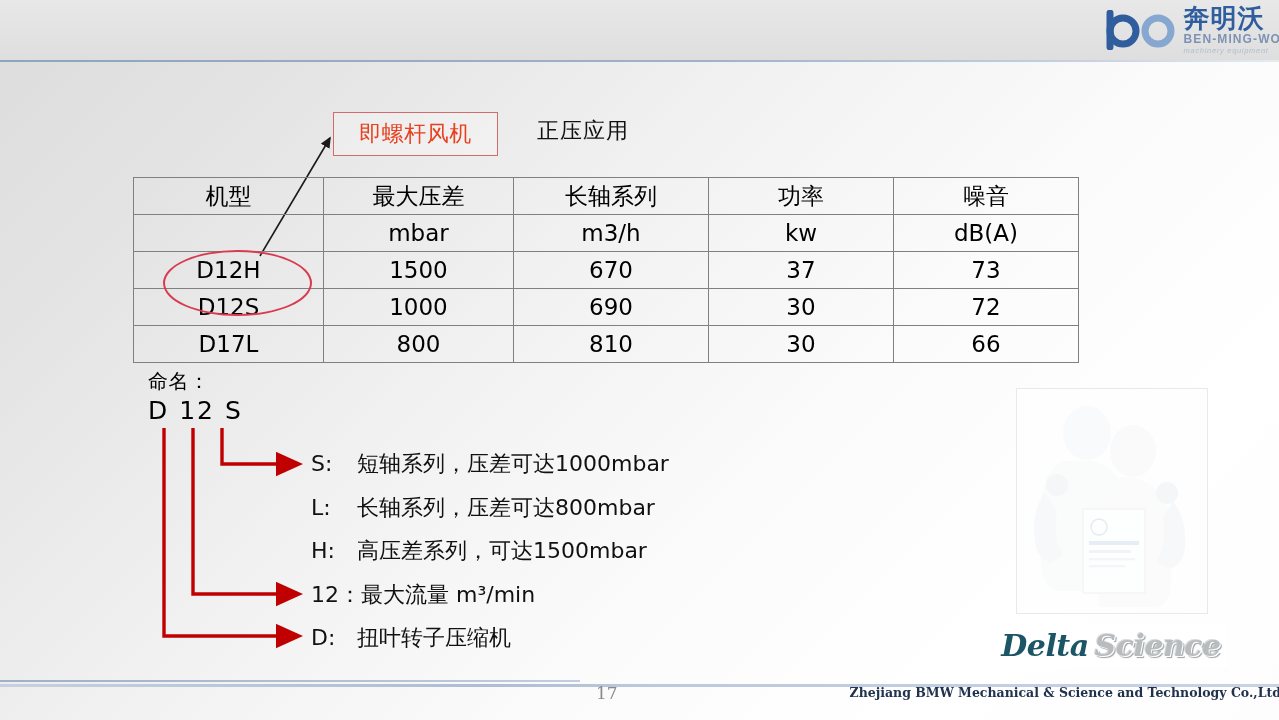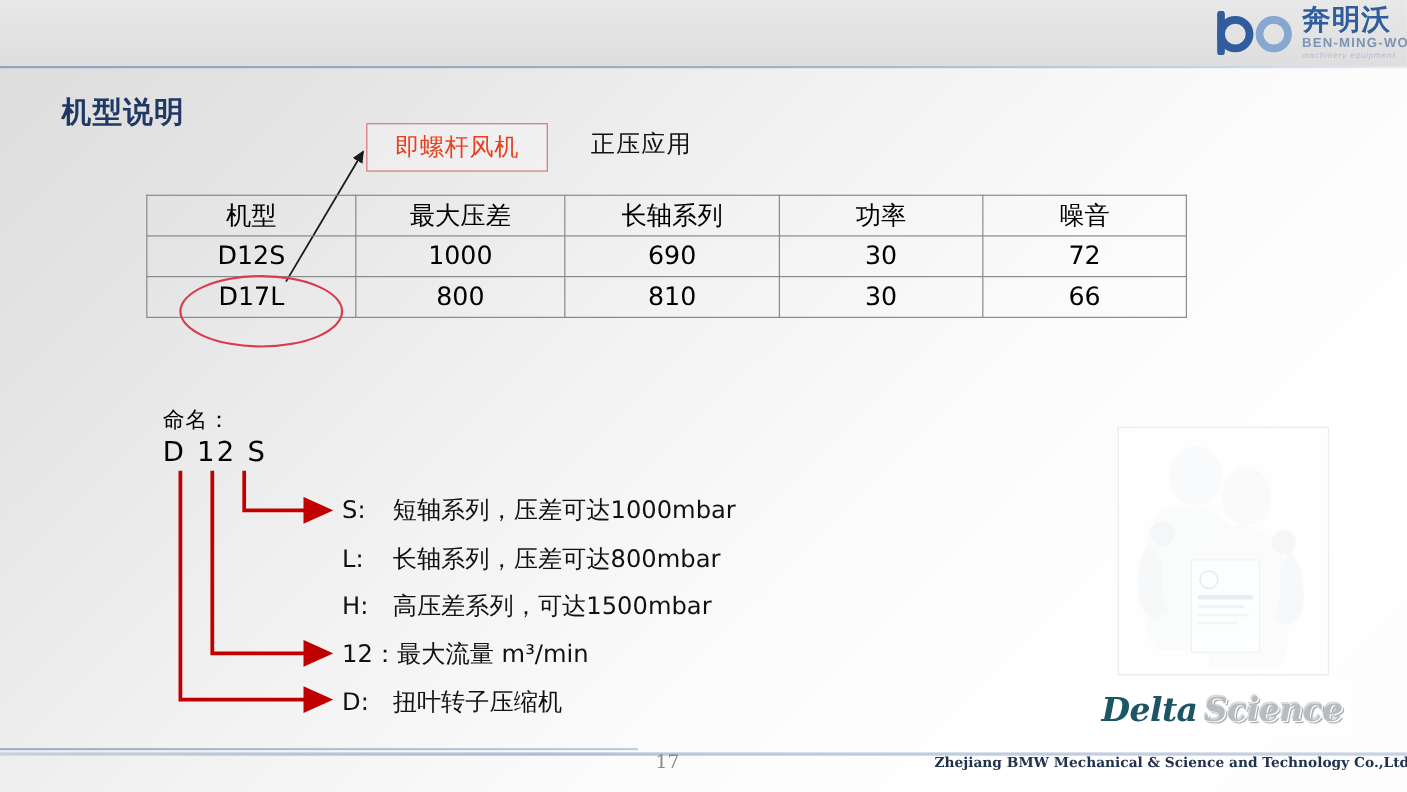--- a/index.html
+++ b/index.html
@@ -192,21 +192,20 @@
       <path d="M6 21 a13 13 0 1 0 26 0 a13 13 0 1 0 -26 0" stroke="#2f5d9e" stroke-width="7" fill="none"></path>
       <circle cx="54" cy="21" r="13" stroke="#86a7d0" stroke-width="7" fill="none"></circle>
     </svg>
     <div id="logo-text">
       <span id="logo-cn">奔明沃</span>
       <span id="logo-en">BEN-MING-WO</span>
       <span id="logo-sub">machinery equipment</span>
     </div>
   </div>
 
-  <div id="page-title">机型说明</div>
 
   <div id="callout-box">
     <span id="callout-text">即螺杆风机</span>
   </div>
   <div id="positive-pressure">正压应用</div>
 
   <svg id="callout-arrow" viewBox="0 0 100 135">
     <defs>
       <marker id="blk-head" markerWidth="7" markerHeight="7" refX="6" refY="3.2" orient="auto">
         <path d="M0,0 L7,3.2 L0,6.4 z" fill="#1a1a1a"></path>
@@ -224,20 +223,34 @@
         <col class="c4">
       </colgroup>
     <tbody>
       <tr class="r-head">
         <td class="first">机型</td>
         <td>最大压差</td>
         <td>长轴系列</td>
         <td>功率</td>
         <td class="last">噪音</td>
       </tr>
+      <tr class="r-unit">
+        <td class="first blank"></td>
+        <td>mbar</td>
+        <td>m3/h</td>
+        <td>kw</td>
+        <td class="last">dB(A)</td>
+      </tr>
+      <tr class="r-data">
+        <td class="first">D12H</td>
+        <td>1500</td>
+        <td>670</td>
+        <td>37</td>
+        <td class="last">73</td>
+      </tr>
       <tr class="r-data">
         <td class="first">D12S</td>
         <td>1000</td>
         <td>690</td>
         <td>30</td>
         <td class="last">72</td>
       </tr>
       <tr class="r-data">
         <td class="first">D17L</td>
         <td>800</td>

